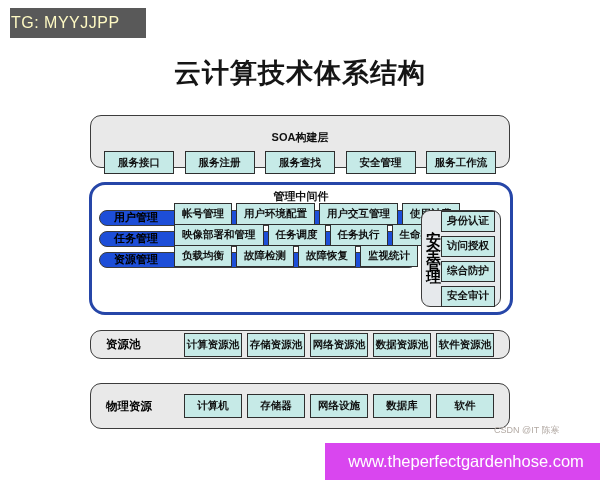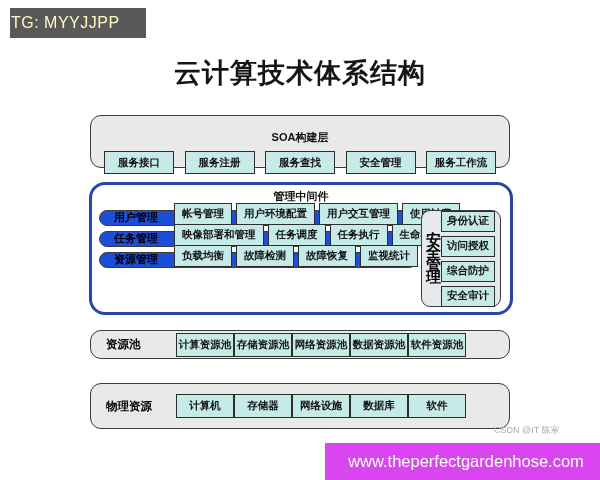--- a/index.html
+++ b/index.html
@@ -60,21 +60,21 @@
     width:12px;font-size:15px;font-weight:bold;line-height:12.5px;
     word-break:break-all;text-align:center;flex-shrink:0;
   }
   .security-items{flex:1;display:flex;flex-direction:column;gap:4px;}
   .security .chip{padding:2.5px 0;font-size:10.5px;}
   
   .pool{top:330px;height:29px;}
   .physical{top:383px;height:46px;}
   .layer-row{display:flex;align-items:center;height:100%;padding:0 15px;box-sizing:border-box;gap:8px;}
   .layer-row-label{font-size:11.5px;font-weight:bold;width:62px;flex-shrink:0;}
-  .layer-row-items{flex:1;display:flex;}
+  .layer-row-items{flex:1;display:flex;justify-content:space-between;margin-left:8px;}
   .layer-row-items .chip{width:58px;padding:4px 0;}
   
   .csdn{position:absolute;left:494px;top:424px;font-size:9px;color:#b3aaa4;}
   .footer{
     position:absolute;left:318px;top:443px;width:282px;height:37px;background:#d946ef;
     color:#fff;display:flex;align-items:center;justify-content:center;font-size:16.5px;margin-left:7px;
   }
 </style>
 </head>
 <body>

